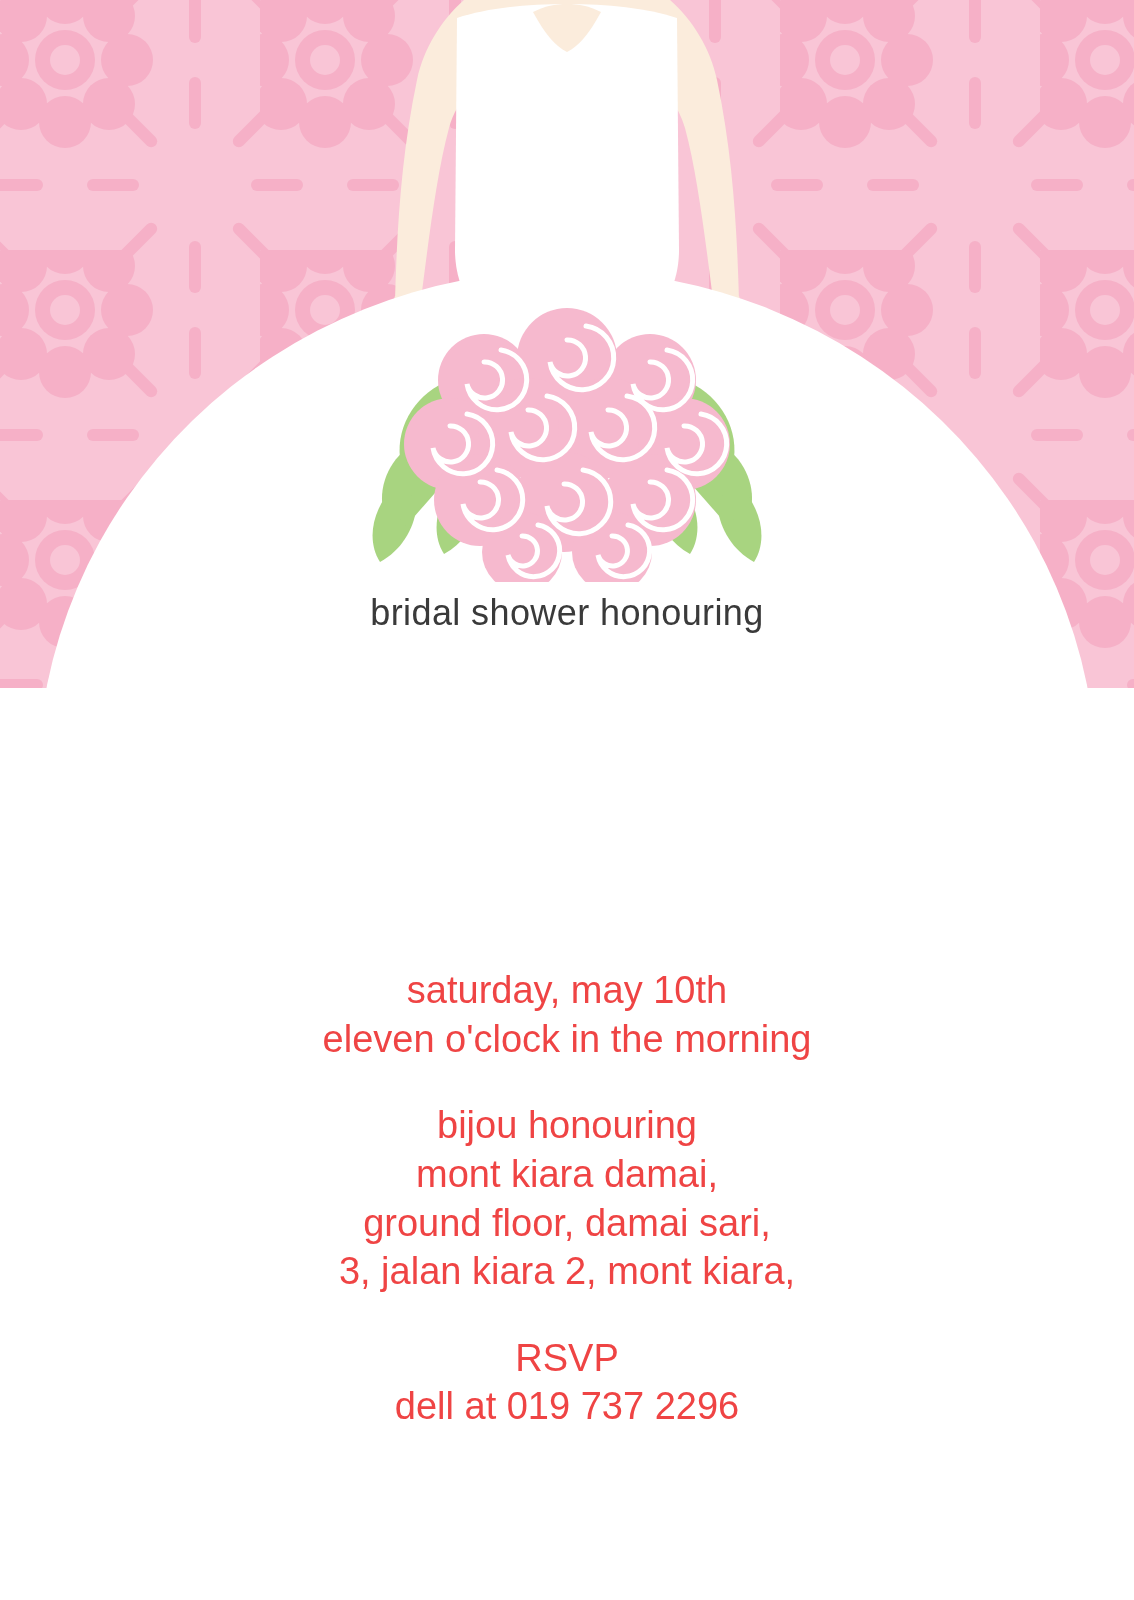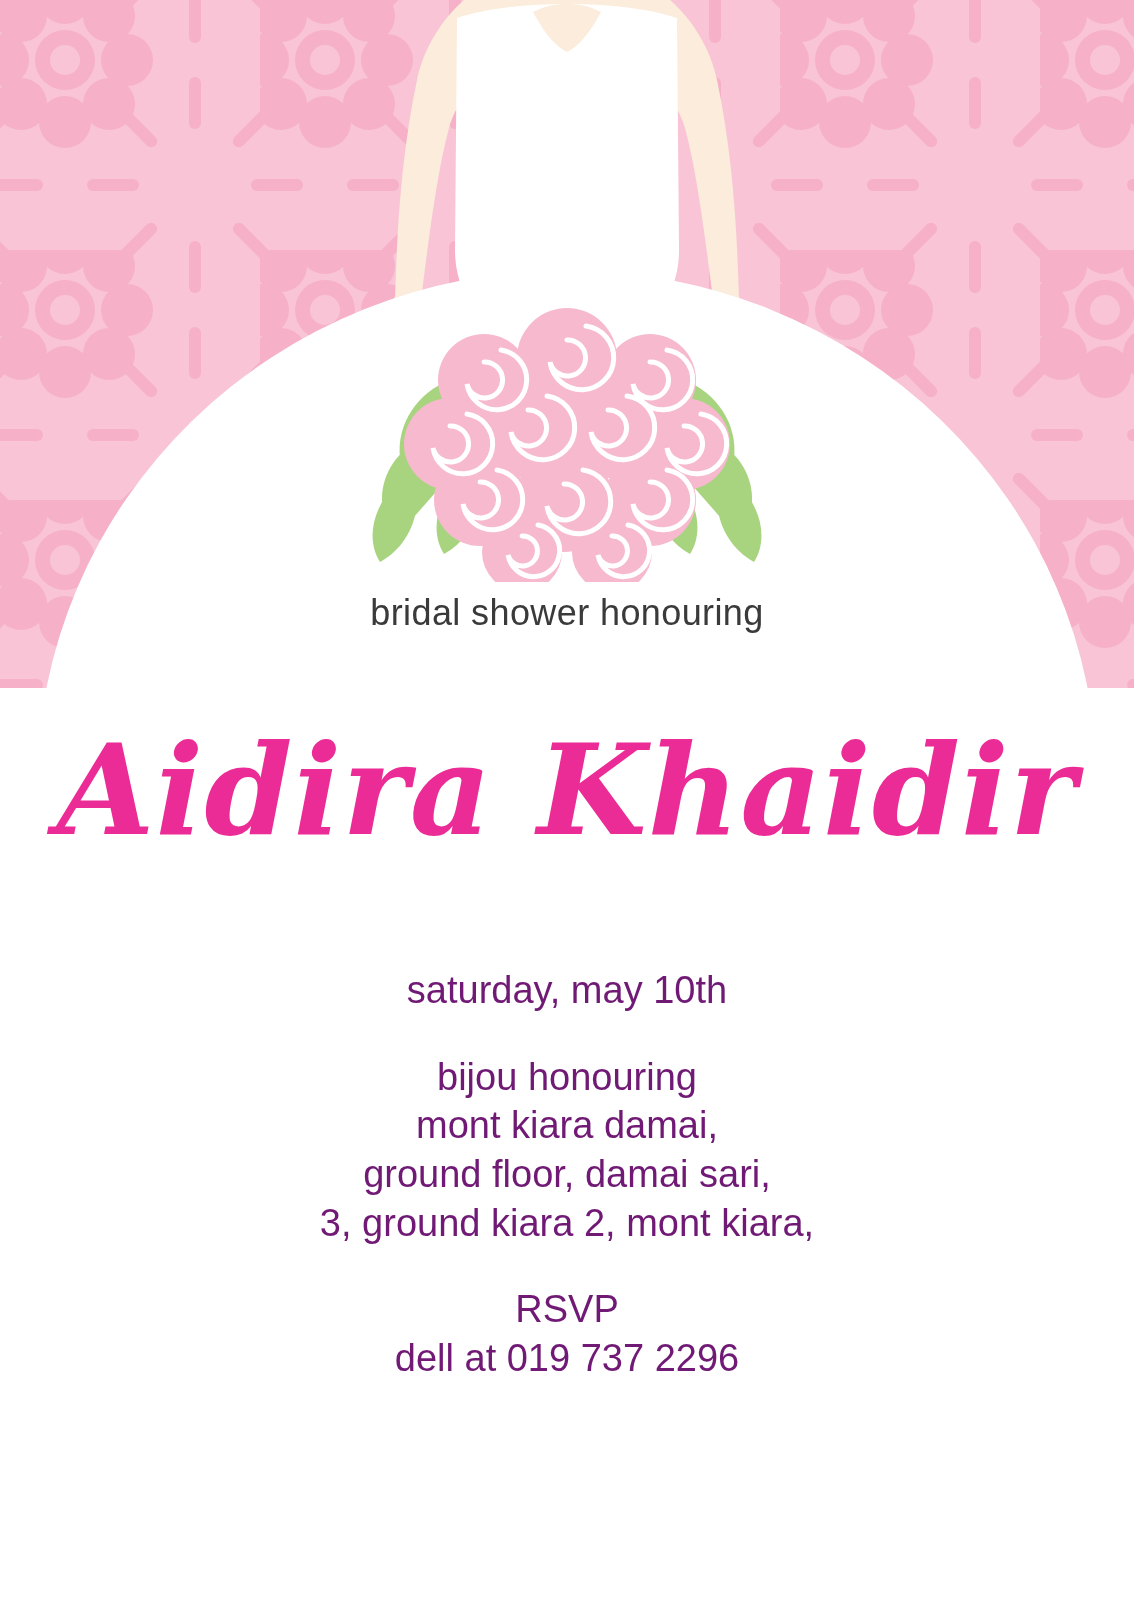--- a/index.html
+++ b/index.html
@@ -107,21 +107,21 @@
     line-height: 1.15;
     color: #ec2c96;
     letter-spacing: 1px;
   }
   .details {
     position: absolute;
     left: 0;
     top: 966px;
     width: 1134px;
     text-align: center;
-    color: #701a75;
+    color: #ef4444;
     font-size: 38px;
     line-height: 1.28;
   }
   .details .group {
     margin-bottom: 38px;
   }
   .details .group:last-child {
     margin-bottom: 0;
   }
   .details .line {
@@ -238,31 +238,31 @@
       <path d="M318 220 a18 18 0 1 1 -17 22 a30 30 0 1 0 34 -34"></path>
       <path d="M190 274 a15 15 0 1 1 -14 19 a26 26 0 1 0 30 -30"></path>
       <path d="M280 274 a15 15 0 1 1 -14 19 a26 26 0 1 0 30 -30"></path>
     </g>
   </svg>
 
   <div class="text-layer">
 
     <div class="honouring">bridal shower honouring</div>
 
-    <div class="bride-name">Aidira Khaidir</div>
 
     <div class="details">
       <div class="group">
         <span class="line">saturday, may 10th</span>
+        <span class="line">eleven o'clock in the morning</span>
       </div>
       <div class="group">
         <span class="line">bijou honouring</span>
         <span class="line">mont kiara damai,</span>
         <span class="line">ground floor, damai sari,</span>
-        <span class="line">3, ground kiara 2, mont kiara,</span>
+        <span class="line">3, jalan kiara 2, mont kiara,</span>
       </div>
       <div class="group">
         <span class="line">RSVP</span>
         <span class="line">dell at 019 737 2296</span>
       </div>
     </div>
 
   </div>
 </div>
 

